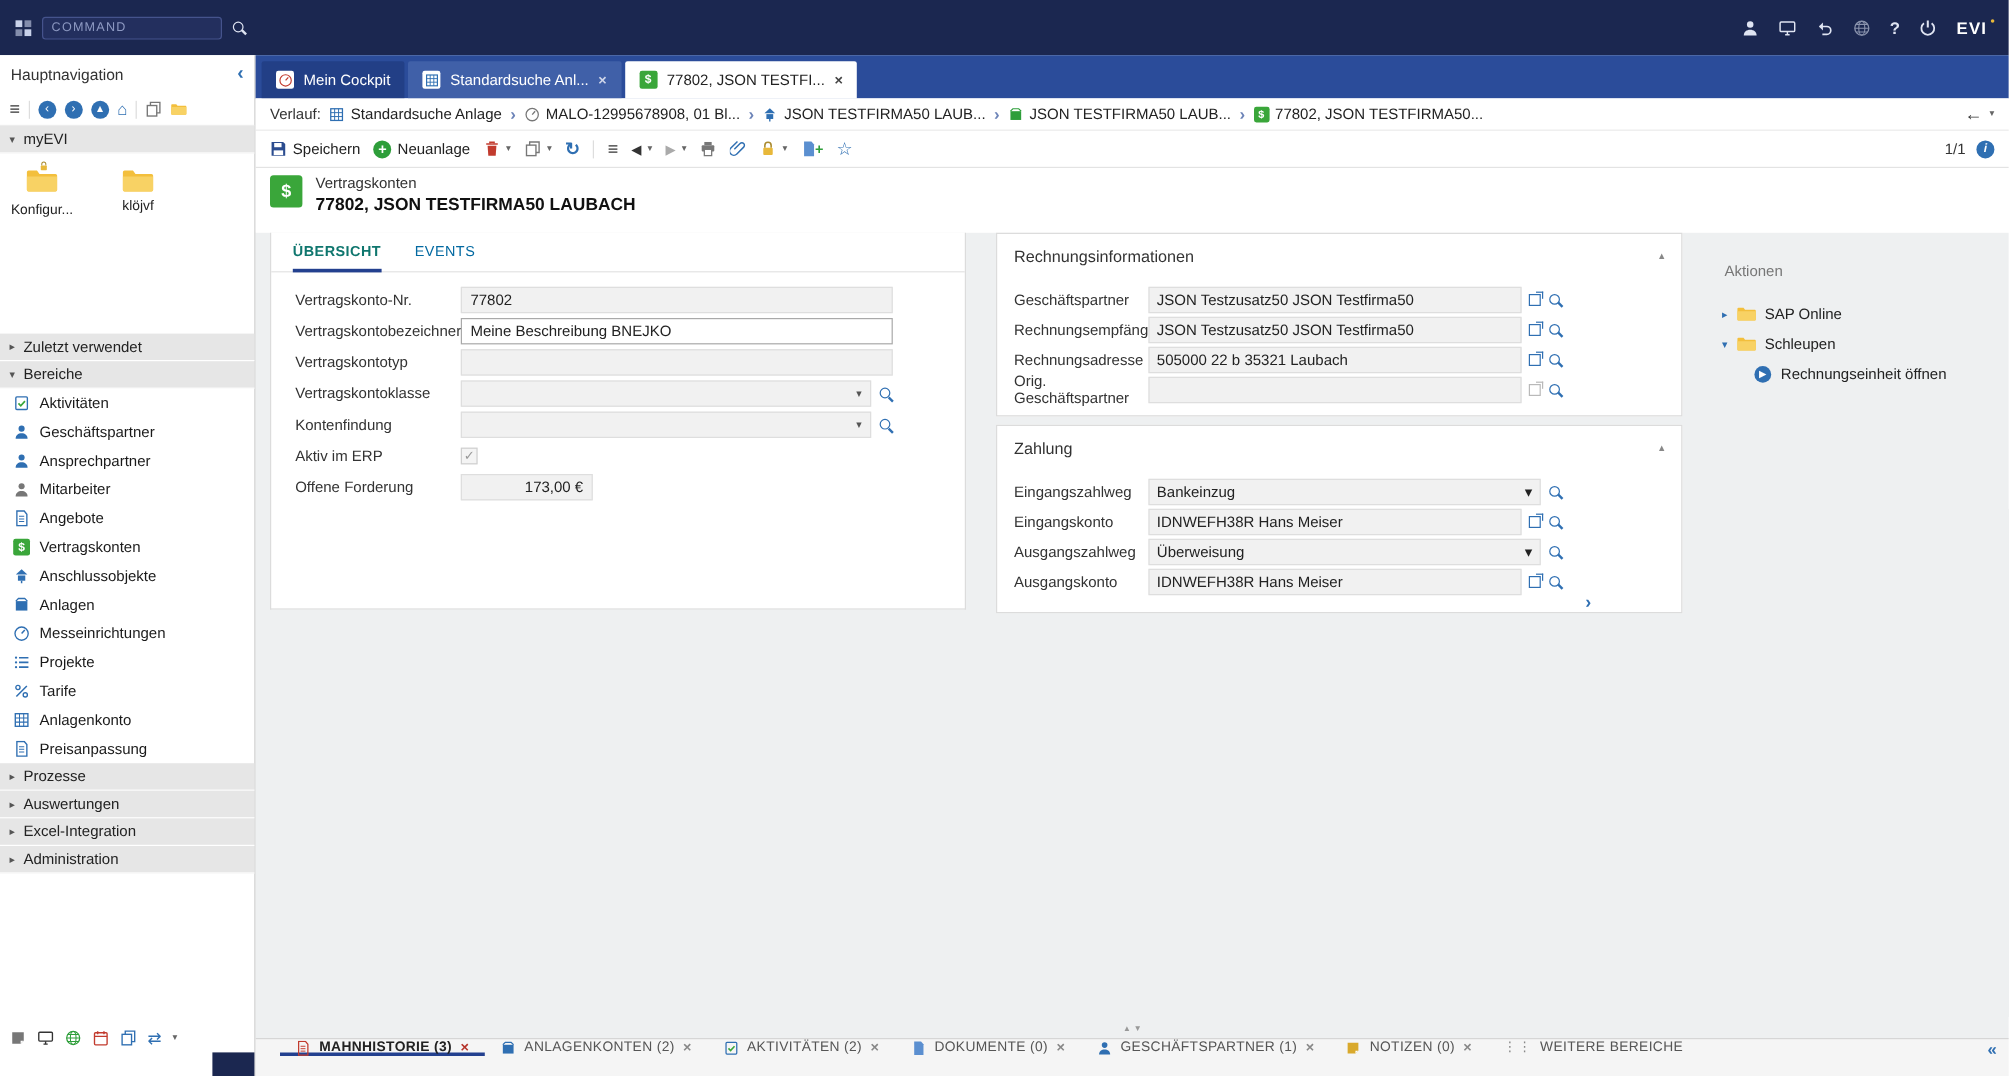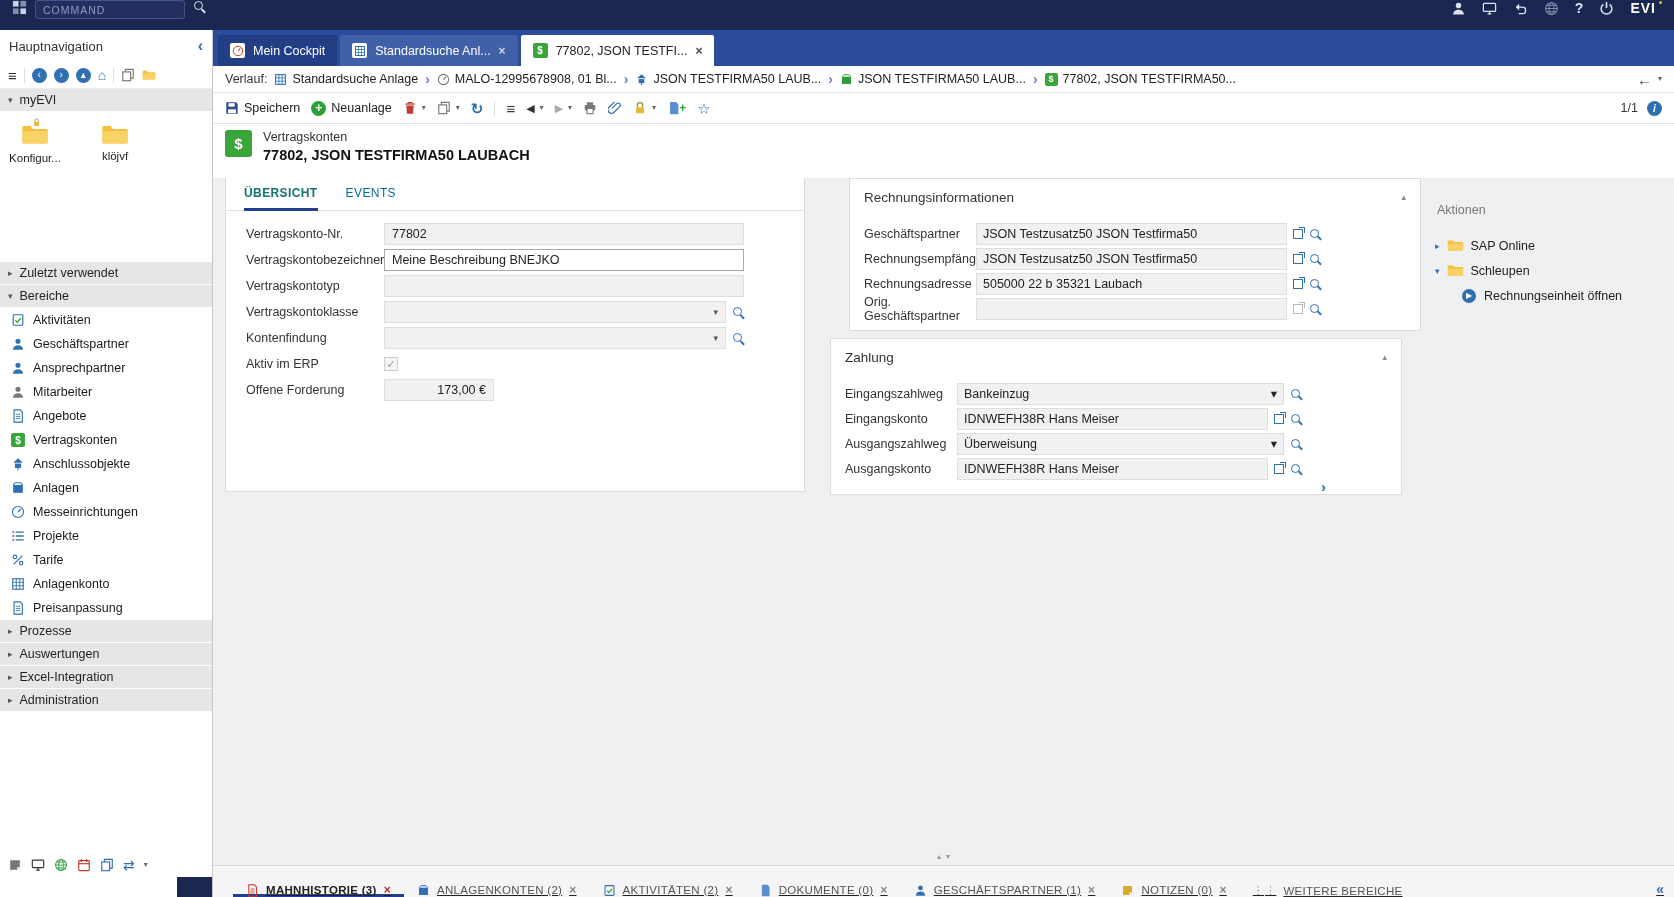--- a/index.html
+++ b/index.html
@@ -1,21 +1,21 @@
 <!DOCTYPE html>
 <html><head>
 <meta charset="utf-8">
 <style>
   * { box-sizing:border-box; margin:0; padding:0; }
   html,body { width:1674px; height:897px; }
   body { font-family:"Liberation Sans", sans-serif; font-size:12.5px; color:#222; overflow:hidden; }
   .app { width:1674px; height:897px; display:flex; flex-direction:column; background:#fff; }
 
   
-  .topbar { height:30px; background:#1b2750; display:flex; align-items:flex-start; padding:0 12px; flex:0 0 auto; gap:8px; }
+  .topbar { height:46px; background:#1b2750; display:flex; align-items:center; padding:0 12px; flex:0 0 auto; gap:8px; }
   .applogo { width:15px; height:15px; color:#c9d2ea; }
   .cmd { width:150px; height:19px; background:#232f5e; border:1px solid #45538c; border-radius:3px; color:#dfe4f2; font-size:10.5px; letter-spacing:1px; padding:0 7px; font-family:"Liberation Sans",sans-serif; }
   .cmd::placeholder { color:#8d99c2; }
   .mag { position:relative; width:13px; height:13px; display:inline-block; flex:0 0 auto; }
   .mag::before { content:""; position:absolute; width:7px; height:7px; border:1.5px solid currentColor; border-radius:50%; left:1px; top:1px; }
   .mag::after { content:""; position:absolute; width:5px; height:1.5px; background:currentColor; transform:rotate(45deg); left:7.5px; top:9.5px; }
   .c-light { color:#dfe4f2; } .c-dim { color:#8a93ad; } .c-blue { color:#2f6fb2; } .c-green { color:#2e9e3a; }
   .c-red { color:#c23b2e; } .c-gray { color:#777; } .c-dark { color:#333; } .c-yellow { color:#d9a92c; } .c-lblue{ color:#5b8fd0; }
   .topbar-right { margin-left:auto; display:flex; align-items:center; gap:16px; }
   .ic { width:15px; height:15px; display:inline-block; vertical-align:middle; flex:0 0 auto; }
@@ -104,38 +104,38 @@
   .openic::after { content:""; position:absolute; right:-3px; top:-3px; width:5px; height:5px; border-top:1.5px solid #2f6fb2; border-right:1.5px solid #2f6fb2; }
   .openic.dis { border-color:#b9b9b9; } .openic.dis::after { border-color:#b9b9b9; }
   .mag.small { width:12px; height:12px; }
 
   .panel-h { height:36px; display:flex; align-items:center; justify-content:space-between; padding:0 14px; font-size:13.5px; color:#333; }
   .panel-body { padding:6px 14px 0 14px; }
   .prow { display:flex; align-items:center; height:25px; }
   .plabel { width:112px; flex:0 0 112px; color:#333; }
   .pctrl { width:345px; display:flex; align-items:center; gap:6px; }
   .pinp { flex:1; height:22px; background:#f1f1f1; border:1px solid #dedede; display:flex; align-items:center; padding:0 6px; color:#222; }
-  .p1 { left:636px; top:0; width:572px; height:153px; }
+  .p1 { left:617px; top:0; width:572px; height:153px; }
   .p2 { left:617px; top:160px; width:572px; height:157px; }
   .chev-up { font-size:9px; color:#888; }
 
   .side-expander { position:absolute; left:1108px; top:300px; color:#2f6fb2; font-size:15px; font-weight:bold; }
 
   .actions { position:absolute; left:1222px; top:15px; width:240px; }
   .actions-title { color:#777; margin:10px 0 16px 2px; }
   .act-group { display:flex; align-items:center; gap:7px; height:25px; color:#222; cursor:default; }
   .act-tri { color:#2f6fb2; font-size:9px; }
   .foldsm { width:17px; height:13px; }
   .act-child { display:flex; align-items:center; gap:8px; height:25px; padding-left:27px; color:#222; cursor:default; }
   .playic { width:14px; height:14px; border-radius:50%; background:#2f6fb2; color:#fff; font-size:8px; display:flex; align-items:center; justify-content:center; }
 
   .bottom-handle { position:absolute; left:50%; bottom:4px; transform:translateX(-50%); display:flex; gap:5px; color:#999; font-size:8px; }
 
   
-  .bottombar { height:32px; background:#f5f5f5; border-top:1px solid #d6d6d6; display:flex; align-items:flex-end; padding:0 10px 0 20px; flex:0 0 auto;text-decoration:underline; }
+  .bottombar { height:32px; background:#f5f5f5; border-top:1px solid #d6d6d6; display:flex; align-items:flex-start; padding:0 10px 0 20px; flex:0 0 auto; }
   .btab { display:flex; align-items:center; gap:7px; padding:0 13px; font-size:11.5px; color:#555; letter-spacing:.3px; cursor:default; }
   .btab.active { color:#222; font-weight:bold; box-shadow: inset 0 -3px 0 #23408f; }
   .bclose { font-size:12px; color:#888; font-weight:bold; }
   .btab.active .bclose { color:#b5332a; }
   .dots2 { display:flex; gap:1px; color:#888; font-size:11px; }
   .bb-collapse { margin-left:auto; display:flex; align-items:center; color:#2f6fb2; font-size:14px; font-weight:bold; }
 </style>
 </head>
 <body>
 

